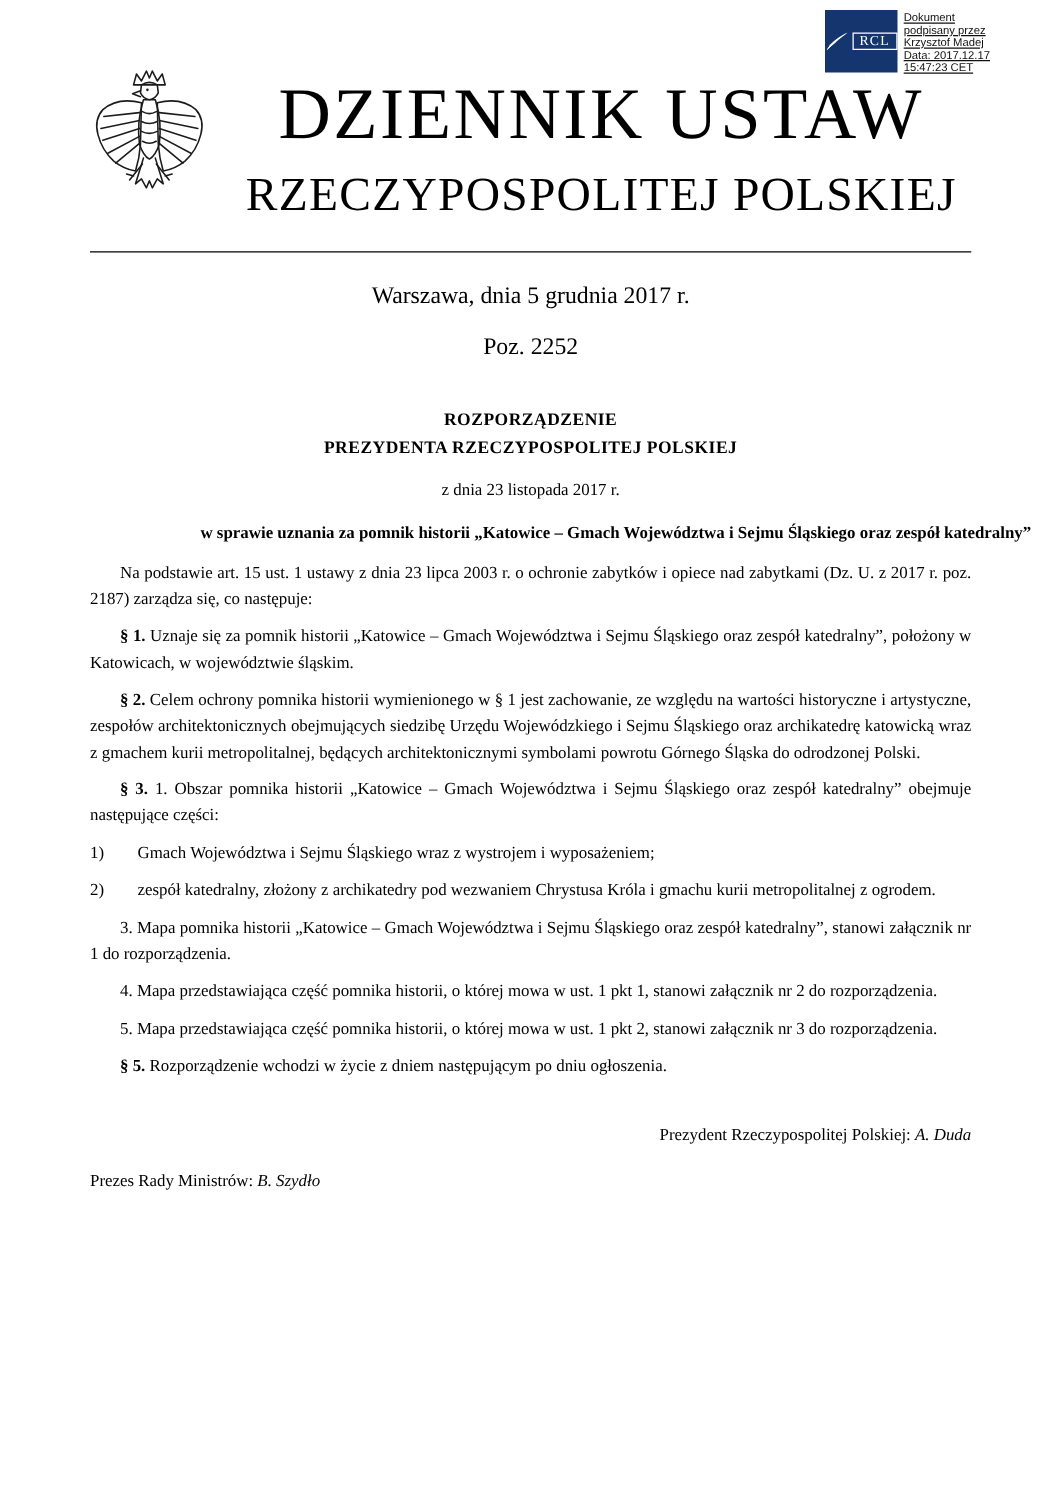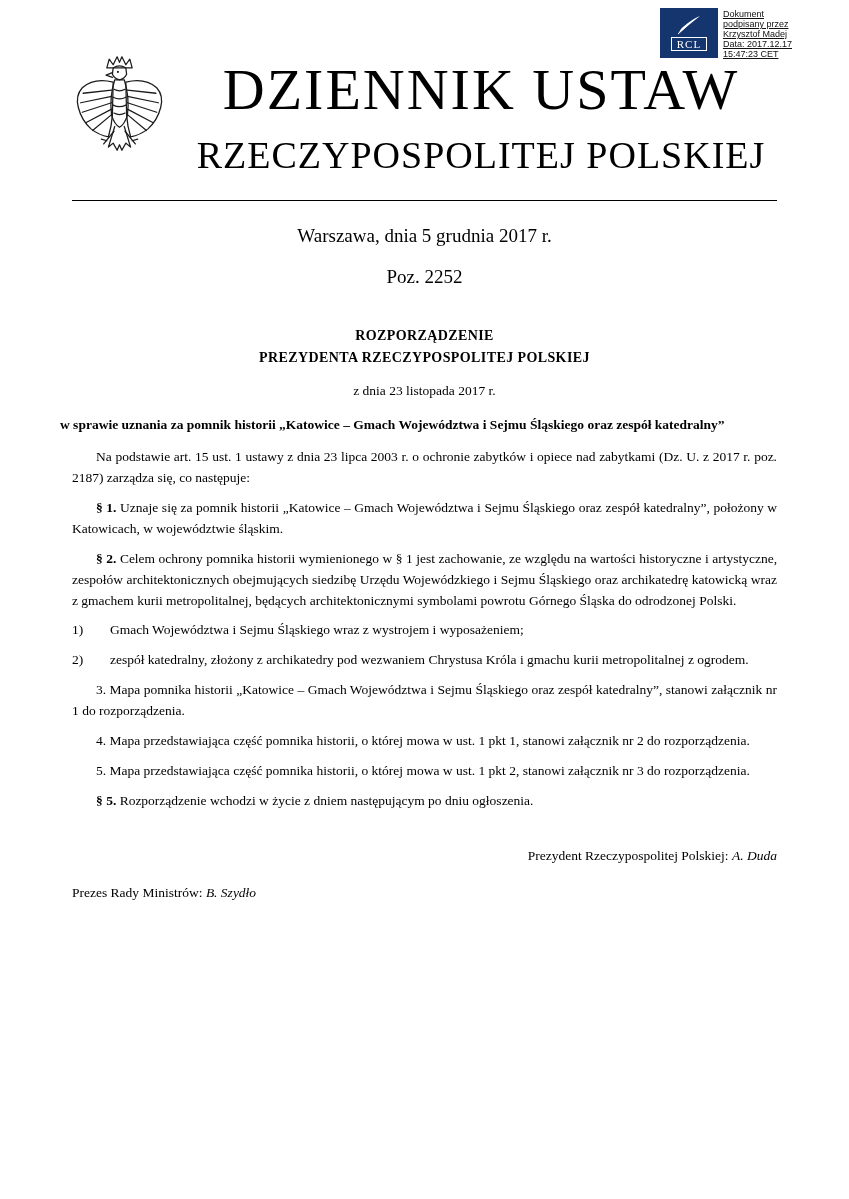--- a/index.html
+++ b/index.html
@@ -20,21 +20,21 @@
     top: 8px;
     right: 57px;
     display: flex;
     align-items: stretch;
   }
   .stamp-logo {
     width: 58px;
     height: 50px;
     background: #14356d;
     display: flex;
-    flex-direction: column;
+    flex-direction: row;
     align-items: center;
     justify-content: center;
     gap: 2px;
   }
   .rcl-box {
     border: 1px solid #fff;
     color: #fff;
     font-size: 11px;
     line-height: 1.1;
     padding: 0 5px;
@@ -81,21 +81,21 @@
   }
 
   
   .place-date { text-align: center; font-size: 19px; margin-top: 24px; }
   .poz        { text-align: center; font-size: 19px; margin-top: 19px; }
 
   
   .act-kind   { text-align: center; font-size: 14px; font-weight: bold; letter-spacing: .4px; margin-top: 40px; }
   .act-issuer { text-align: center; font-size: 14px; font-weight: bold; letter-spacing: .4px; margin-top: 6px; }
   .act-date   { text-align: center; font-size: 13.5px; margin-top: 17px; }
-  .act-subject{ text-align: left; font-size: 13.5px; font-weight: bold; margin-top: 18px; padding: 0 60px; }
+  .act-subject{ text-align: right; font-size: 13.5px; font-weight: bold; margin-top: 18px; padding: 0 24px; }
 
   
   .content {
     margin: 14px 72px 0 72px;
     font-size: 13.5px;
     line-height: 1.55;
     text-align: justify;
   }
   .content p { margin: 9px 0; }
   .content p.indent { text-indent: 24px; }
@@ -163,20 +163,21 @@
   <div class="act-date">z dnia 23 listopada 2017 r.</div>
   <div class="act-subject">w sprawie uznania za pomnik historii „Katowice – Gmach Województwa i Sejmu Śląskiego oraz zespół katedralny”</div>
 
   <div class="content">
     <p class="indent"><span>Na podstawie art. 15 ust. 1 ustawy z dnia 23 lipca 2003 r. o ochronie zabytków i opiece nad zabytkami (Dz. U. z 2017 r. poz. 2187) zarządza się, co następuje:</span></p>
 
     <p class="indent"><b>§ 1.</b> <span>Uznaje się za pomnik historii „Katowice – Gmach Województwa i Sejmu Śląskiego oraz zespół katedralny”, położony w Katowicach, w województwie śląskim.</span></p>
 
     <p class="indent"><b>§ 2.</b> <span>Celem ochrony pomnika historii wymienionego w § 1 jest zachowanie, ze względu na wartości historyczne i artystyczne, zespołów architektonicznych obejmujących siedzibę Urzędu Wojewódzkiego i Sejmu Śląskiego oraz archikatedrę katowicką wraz z gmachem kurii metropolitalnej, będących architektonicznymi symbolami powrotu Górnego Śląska do odrodzonej Polski.</span></p>
 
+    <p class="indent"><b>§ 3.</b> <span>1. Obszar pomnika historii „Katowice – Gmach Województwa i Sejmu Śląskiego oraz zespół katedralny” obejmuje następujące części:</span></p>
 
     <div class="list-item">
       <span class="li-num">1)</span>
       <span class="li-text">Gmach Województwa i Sejmu Śląskiego wraz z wystrojem i wyposażeniem;</span>
     </div>
     <div class="list-item">
       <span class="li-num">2)</span>
       <span class="li-text">zespół katedralny, złożony z archikatedry pod wezwaniem Chrystusa Króla i gmachu kurii metropolitalnej z ogrodem.</span>
     </div>
 

